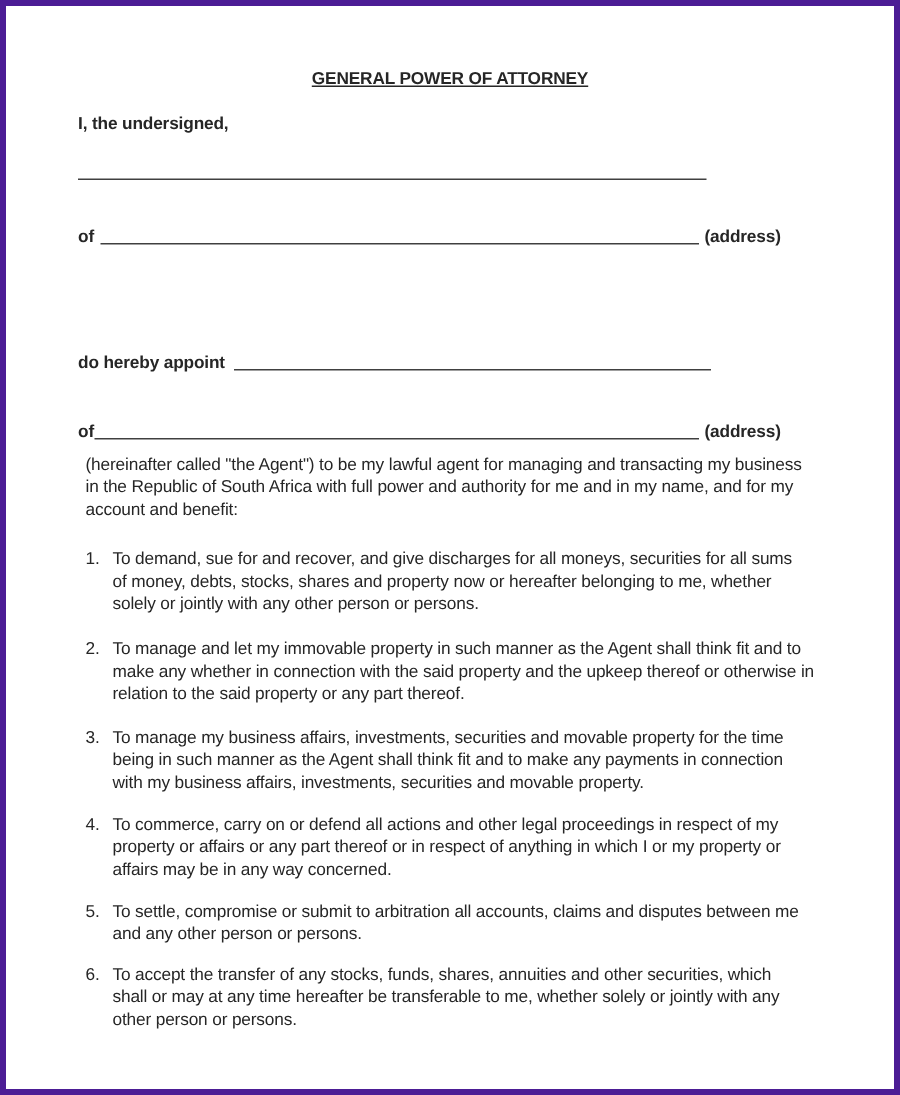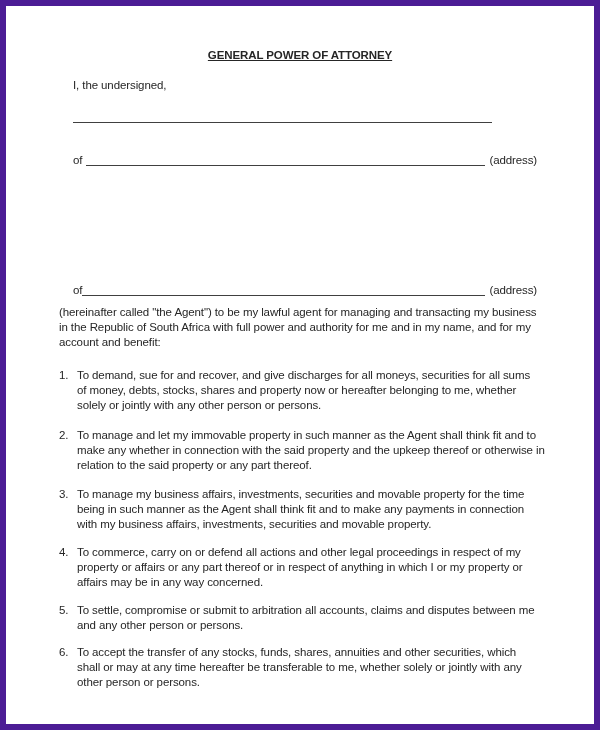--- a/index.html
+++ b/index.html
@@ -2,43 +2,44 @@
 <html><head>
 <meta charset="utf-8">
 <style>
   html, body { margin: 0; padding: 0; background: #ffffff; }
   .page {
     position: relative;
     width: 600px;
     height: 730px;
     box-sizing: border-box;
     background: #ffffff;
-    border: 6px solid #4c1d95;
+    border: 4px solid #4c1d95;
     font-family: "Liberation Sans", "DejaVu Sans", sans-serif;
     font-size: 11.5px;
     color: #262626;
     letter-spacing: -0.1px;
     overflow: hidden;
     padding-left: 16px;
   }
   .doc-title {
     position: absolute;
     top: 43px;
     left: 0;
     width: 100%;
     text-align: center;
     font-weight: bold;
     text-decoration: underline;
     font-size: 11.5px;
   }
   .abs-row {
     position: absolute;
-    left: 67px;
+    left: 48px;
     white-space: nowrap;
     line-height: 14px;
+    font-weight: bold;
   }
   .blank {
     display: inline-block;
     height: 11px;
     border-bottom: 1px solid #404040;
     margin-bottom: -2px;
   }
   .w-name    { width: 419px; }
   .w-addr1   { width: 399px; margin-left: 4px; margin-right: 4px; }
   .w-born1   { width: 118px; margin-left: 3px; margin-right: 5px; }
@@ -85,20 +86,23 @@
 
   <div class="abs-row" style="top:104px;">
     <span class="blank w-name"></span>
   </div>
 
   <div class="abs-row" style="top:147px;">
     <span>of</span><span class="blank w-addr1"></span><span>(address)</span>
   </div>
 
 
+  <div class="abs-row" style="top:231px;">
+    <span>do hereby appoint</span><span class="blank w-appoint"></span>
+  </div>
 
   <div class="abs-row" style="top:277px;">
     <span>of</span><span class="blank w-addr2"></span><span>(address)</span>
   </div>
 
   <div class="para" style="top:299px;">(hereinafter called "the Agent") to be my lawful agent for managing and transacting my business
 in the Republic of South Africa with full power and authority for me and in my name, and for my
 account and benefit:</div>
 
   <div class="list-item" style="top:362px;">

